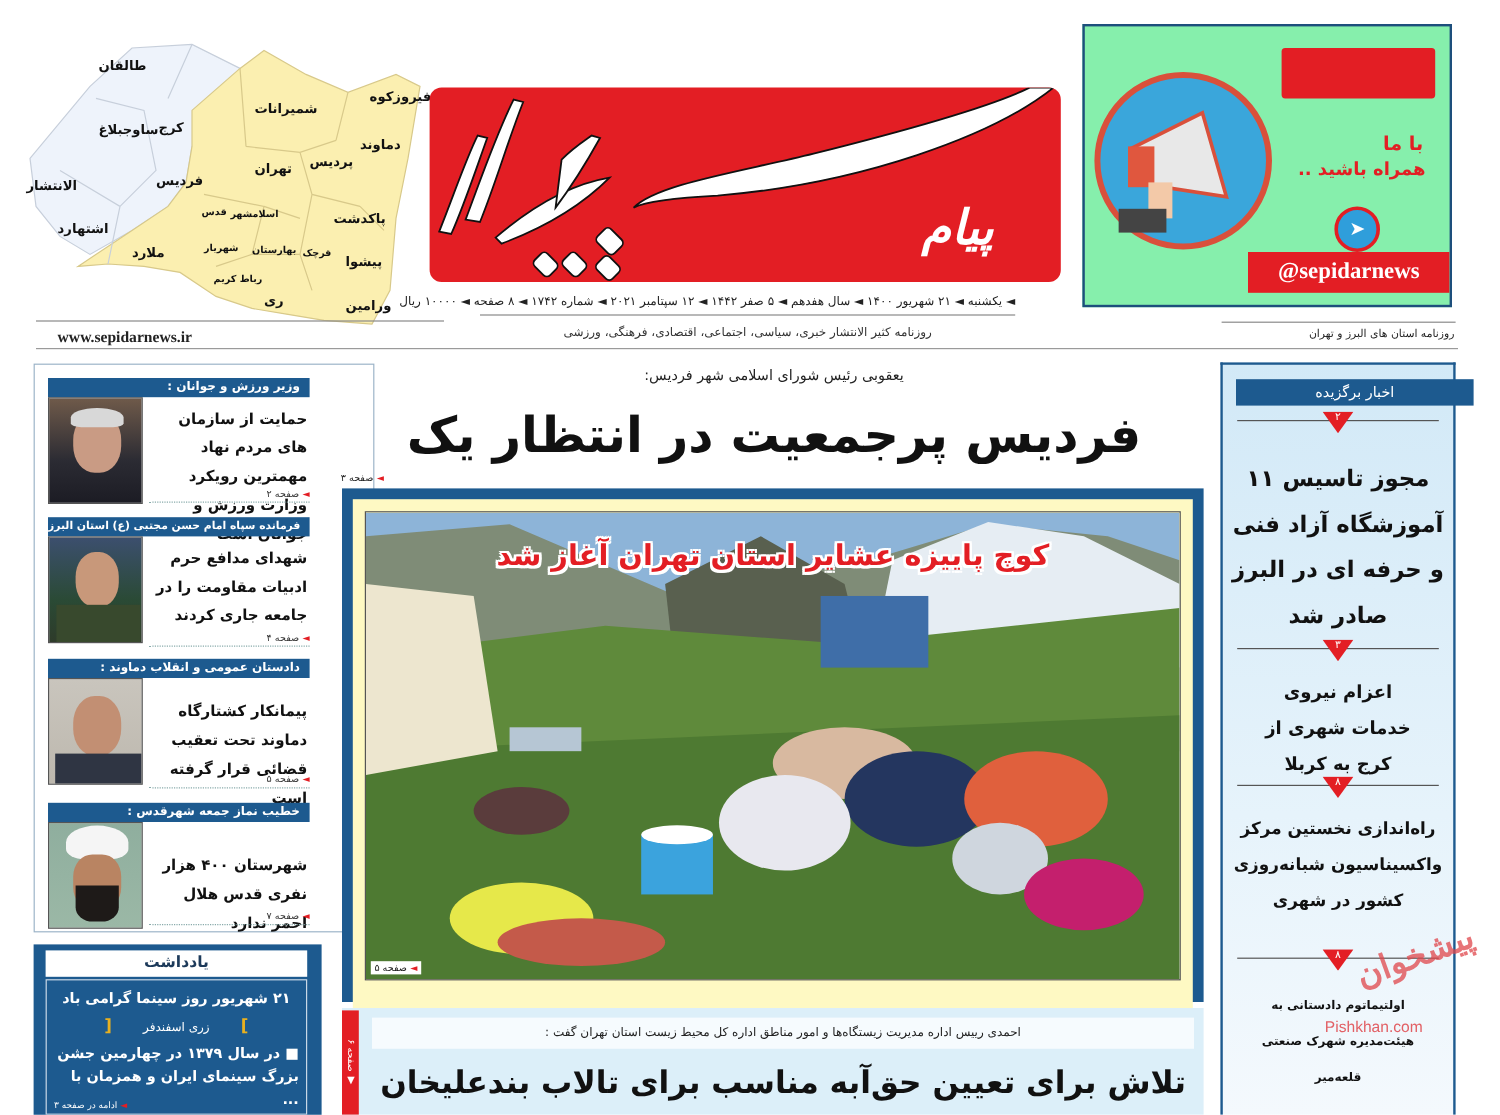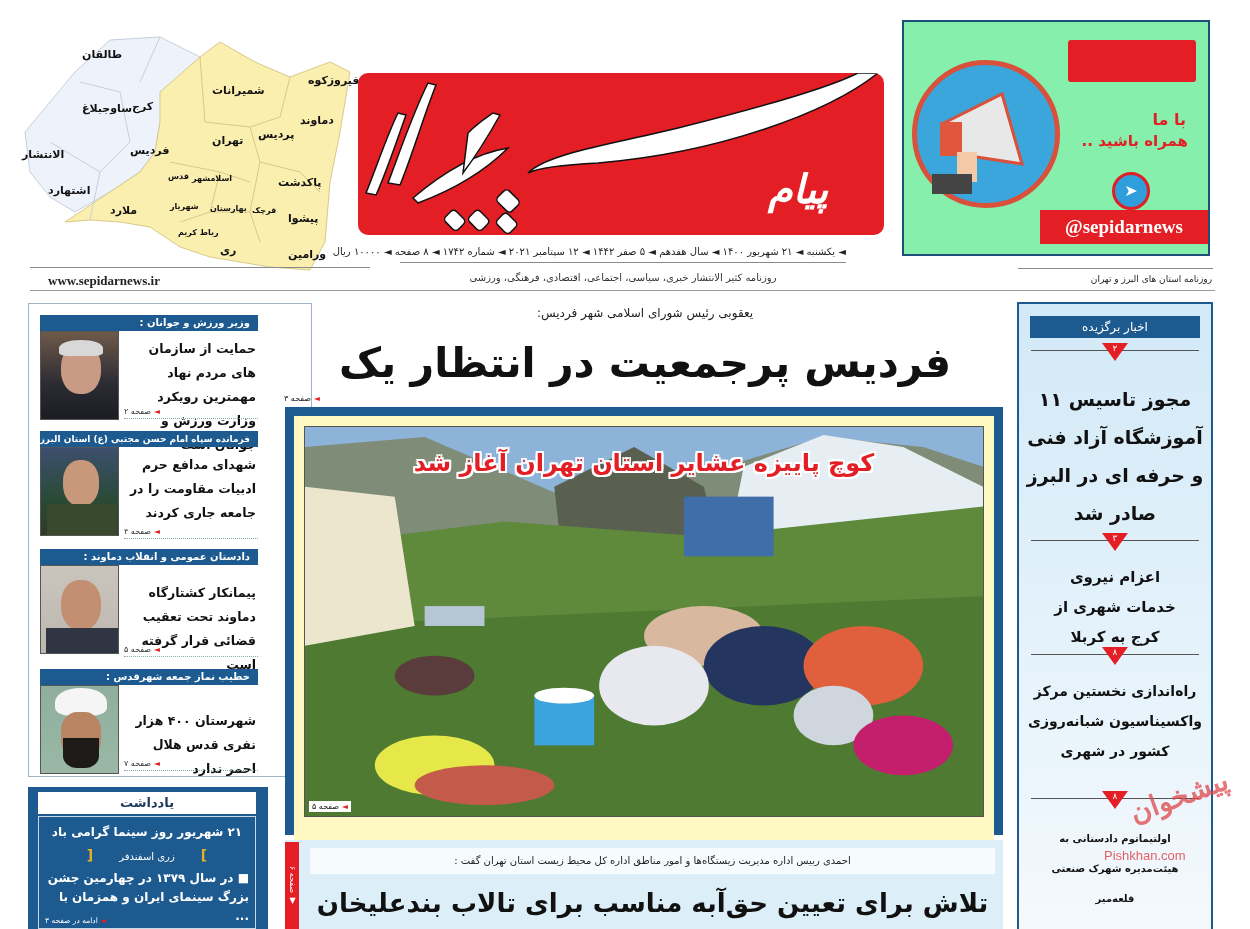--- a/index.html
+++ b/index.html
@@ -29,21 +29,21 @@
   .subtitle-center { position: absolute; left: 400px; top: 272px; width: 446px; text-align: center; font-size: 10px; color: #333; direction: rtl; }
   .website { position: absolute; left: 48px; top: 273px; font-family: "Liberation Serif", serif; font-weight: bold; font-size: 13px; color: #222; }
   .subtitle-right { position: absolute; right: 38px; top: 274px; font-size: 9px; color: #222; direction: rtl; }
 
   
   .leftcol { position: absolute; left: 28px; top: 303px; width: 284px; height: 474px; border: 1px solid #9db4c8; background: #fff; }
   .lstory { position: absolute; left: 11px; width: 218px; }
   .lstory .kicker { height: 16px; background: #1d5a8f; color: #fff; font-weight: bold; font-size: 10px; text-align: right; padding-right: 8px; line-height: 16px; direction: rtl; white-space: nowrap; overflow: hidden; }
   .lstory .photo { position: absolute; left: 0; top: 16px; width: 79px; height: 89px; overflow: hidden; }
   .lstory .text { position: absolute; left: 84px; right: 2px; top: 22px; font-size: 12.5px; line-height: 24px; font-weight: bold; direction: rtl; text-align: right; color: #111; }
-  .lstory .page { position: absolute; left: 84px; right: 0; font-size: 8px; color: #333; direction: rtl; text-align: left; border-bottom: 1px dotted #8aa; padding-bottom: 2px; }
+  .lstory .page { position: absolute; left: 84px; right: 0; font-size: 8px; color: #333; direction: rtl; text-align: right; border-bottom: 1px dotted #8aa; padding-bottom: 2px; }
   .lstory .page .tri { color: #e31e24; }
 
   .note { position: absolute; left: 28px; top: 787px; width: 240px; height: 160px; background: #1d5a8f; }
   .note-head { position: absolute; left: 10px; top: 5px; width: 218px; height: 22px; background: #fff; color: #1d3a5a; font-weight: bold; font-size: 13px; text-align: center; line-height: 22px; direction: rtl; }
   .note-body { position: absolute; left: 10px; top: 29px; width: 218px; height: 113px; border: 1px solid #c9d8e6; color: #fff; direction: rtl; }
   .note-title { text-align: center; font-weight: bold; font-size: 12px; margin-top: 8px; }
   .note-author { text-align: center; font-size: 10px; margin-top: 8px; }
   .note-author .br { color: #e8b020; font-weight: bold; font-size: 14px; padding: 0 26px; }
   .note-text { text-align: right; font-size: 12px; line-height: 19px; padding: 6px 6px 0 6px; font-weight: bold; }
   .note-cont { position: absolute; left: 6px; bottom: 3px; font-size: 7.5px; color: #fff; }
@@ -63,21 +63,21 @@
   .photo-page { position: absolute; left: 4px; bottom: 4px; background: #fff; font-size: 8px; padding: 1px 3px; direction: rtl; }
   .photo-page .tri { color: #e31e24; }
 
   .second { position: absolute; left: 285px; top: 840px; width: 718px; height: 89px; background: #dceff9; }
   .second-tab { position: absolute; left: 0; top: 2px; width: 14px; height: 87px; background: #e31e24; color: #fff; font-size: 8px; writing-mode: vertical-rl; text-align: center; line-height: 14px; direction: rtl; }
   .second-kicker { position: absolute; left: 25px; top: 8px; width: 685px; height: 26px; background: #f6fbfe; text-align: center; line-height: 26px; font-size: 10px; color: #222; direction: rtl; }
   .second-head { position: absolute; left: 25px; top: 40px; width: 685px; text-align: center; font-size: 26px; font-weight: bold; color: #111; direction: rtl; line-height: 46px; }
 
   
   .rightcol { position: absolute; left: 1017px; top: 302px; width: 196px; height: 627px; border: 2px solid #1d5a8f; border-bottom: none; background: linear-gradient(#d2e9f7, #e6f3fb 60%, #f4f9fd); }
-  .right-head { position: absolute; left: 11px; top: 12px; width: 170px; height: 22px; background: #1d5a8f; color: #fff; font-size: 12px; text-align: center; line-height: 22px; direction: rtl; }
+  .right-head { position: absolute; left: 11px; top: 12px; width: 198px; height: 22px; background: #1d5a8f; color: #fff; font-size: 12px; text-align: center; line-height: 22px; direction: rtl; }
   .sep { position: absolute; left: 12px; width: 168px; height: 1px; background: #555; }
   .sep .num { position: absolute; left: 71px; top: -7px; width: 26px; height: 18px; background: #e31e24; clip-path: polygon(0 0, 100% 0, 50% 100%); color: #fff; font-size: 9px; text-align: center; line-height: 10px; }
   .rstory { position: absolute; left: 0; width: 192px; text-align: center; font-weight: bold; color: #111; direction: rtl; }
   .rstory.big { font-size: 19px; line-height: 38px; }
   .rstory.mid { font-size: 15px; line-height: 30px; }
   .wm-text { position: absolute; left: 1104px; top: 848px; font-size: 13px; color: #e0464b; opacity: 0.85; font-family: "Liberation Sans", sans-serif; }
   .wm-fa { position: absolute; left: 1128px; top: 780px; font-size: 28px; color: #e0464b; opacity: 0.75; font-weight: bold; direction: rtl; transform: rotate(-20deg); font-family: "DejaVu Serif", serif; }
 </style>
 </head>
 <body>

